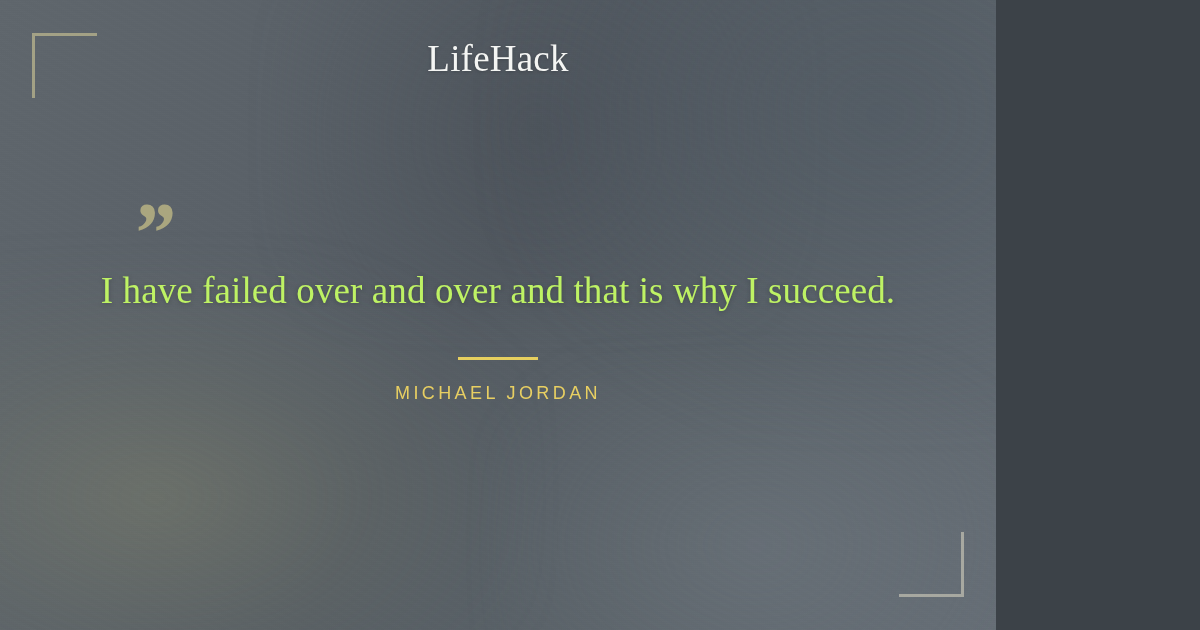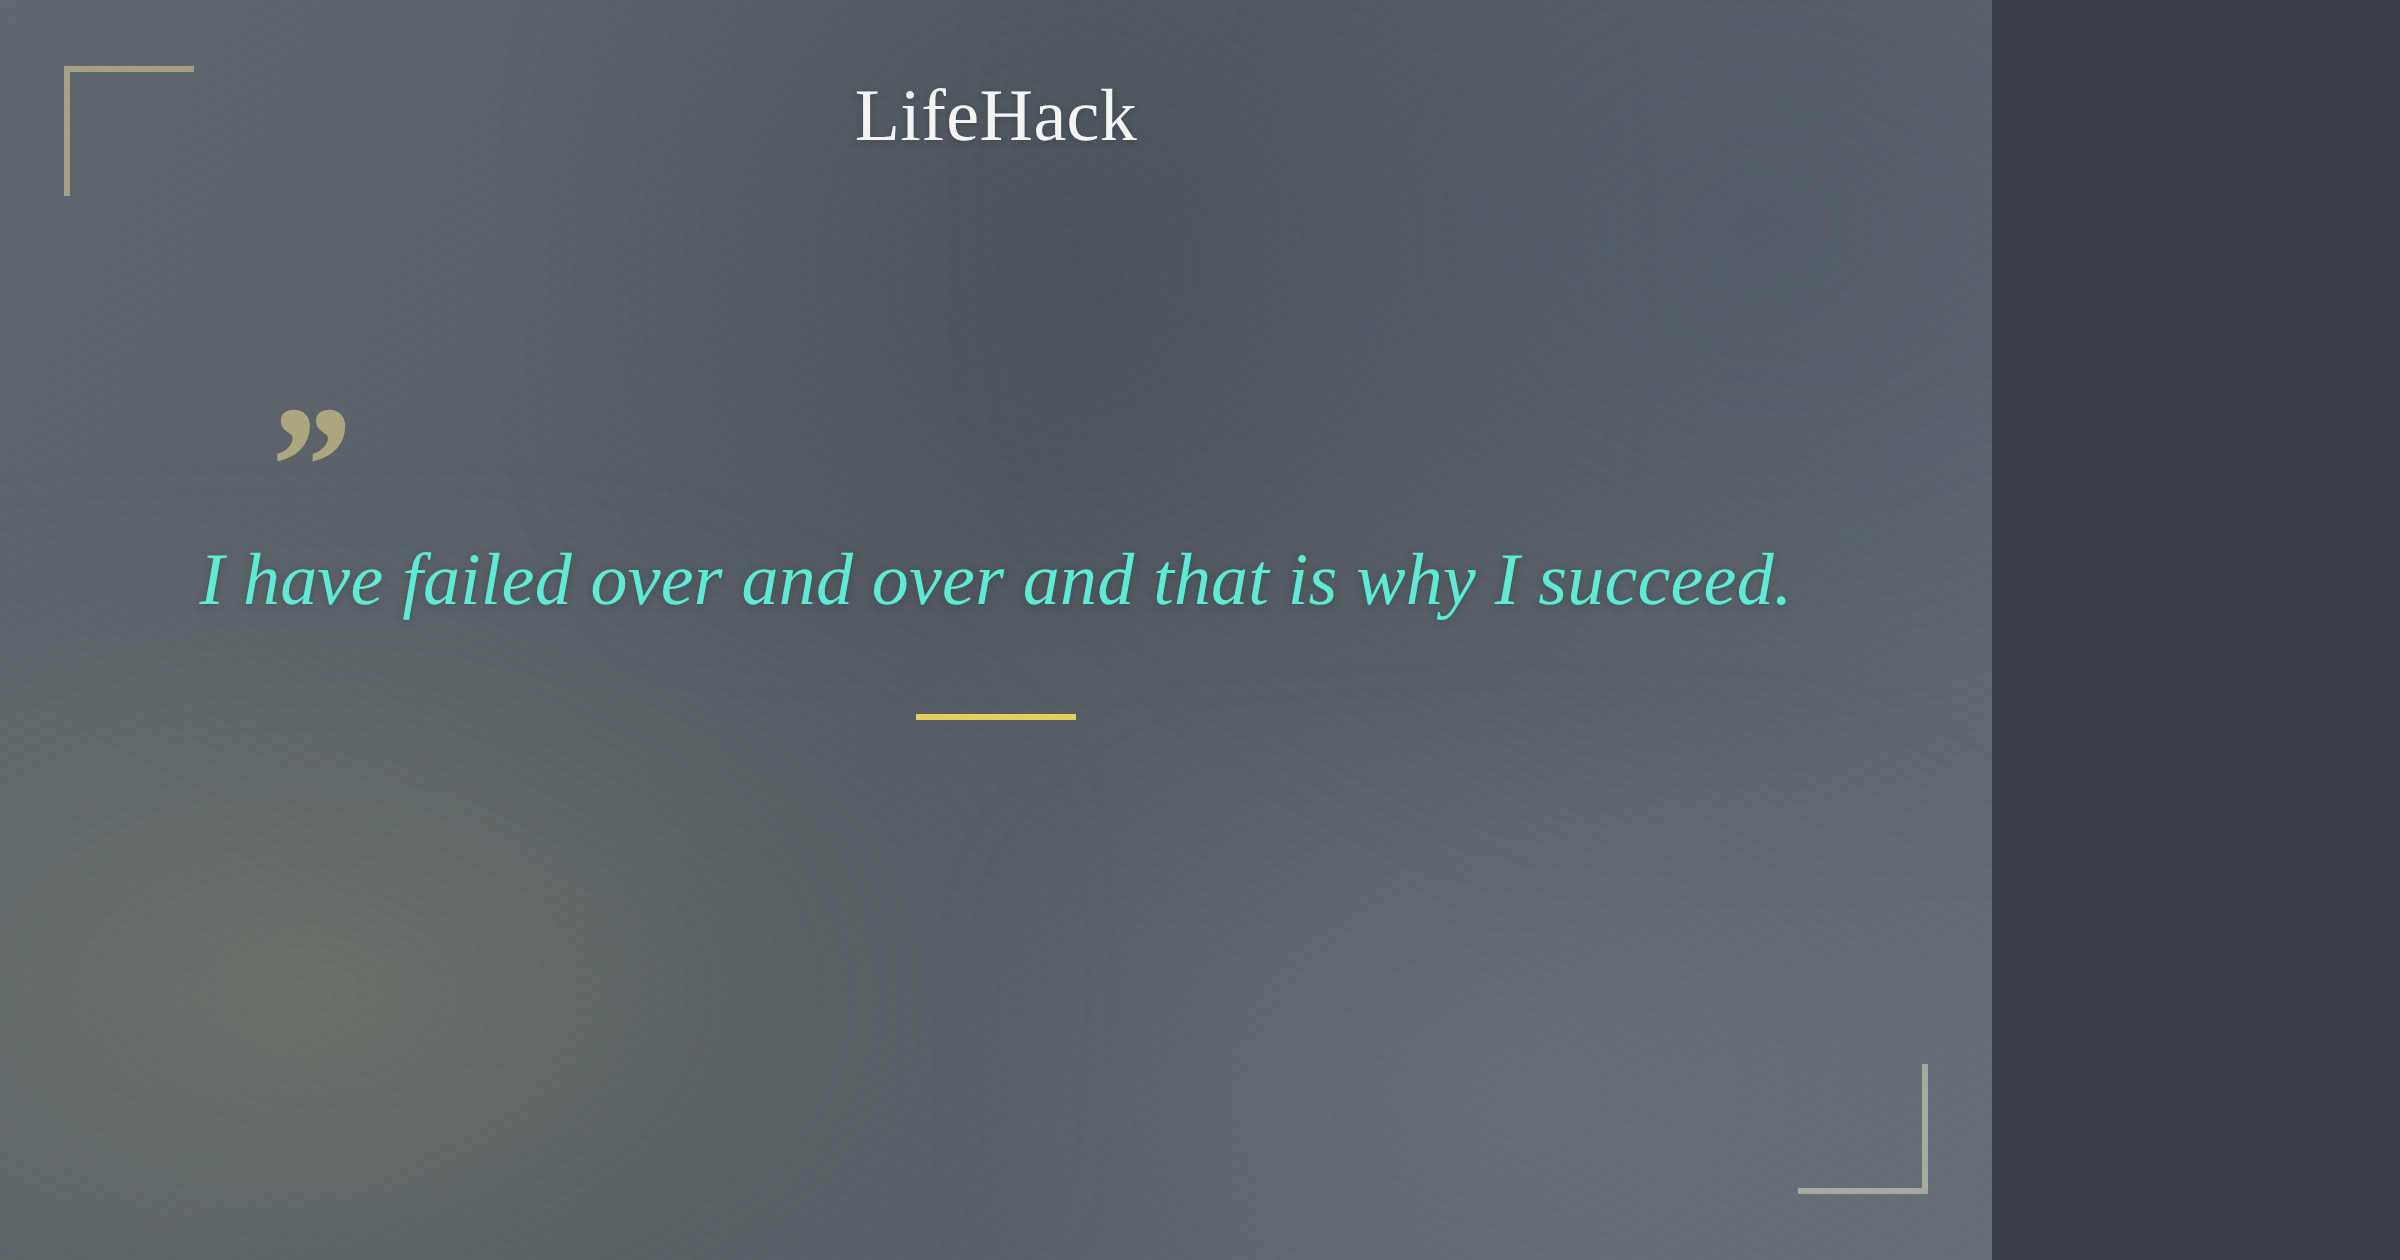--- a/index.html
+++ b/index.html
@@ -145,24 +145,23 @@
     font-size: 86px;
     line-height: 1;
     color: rgba(190,184,133,0.80);
     user-select: none;
   }
   .quote-text {
     margin: 0;
     padding: 78px 90px 0;
     text-align: center;
     font-family: "Liberation Serif", "DejaVu Serif", serif;
-    font-style: italic;
     font-size: 37px;
     line-height: 1.25;
-    color: #5eead4;
+    color: #bef264;
     letter-spacing: 0.1px;
     text-shadow: 0 1px 4px rgba(36,40,44,0.34);
   }
   .divider {
     width: 80px;
     height: 3px;
     margin: 43px auto 0;
     background: #e6cf5f;
   }
   .author {
@@ -194,16 +193,17 @@
   <div class="brand">LifeHack</div>
 
   <div class="quote-block">
 
     <div class="quote-mark">”</div>
 
     <p class="quote-text">I have failed over and over and that is why I succeed.</p>
 
     <div class="divider"></div>
 
+    <div class="author">MICHAEL JORDAN</div>
 
   </div>
 
 </div>
 
 </body></html>

